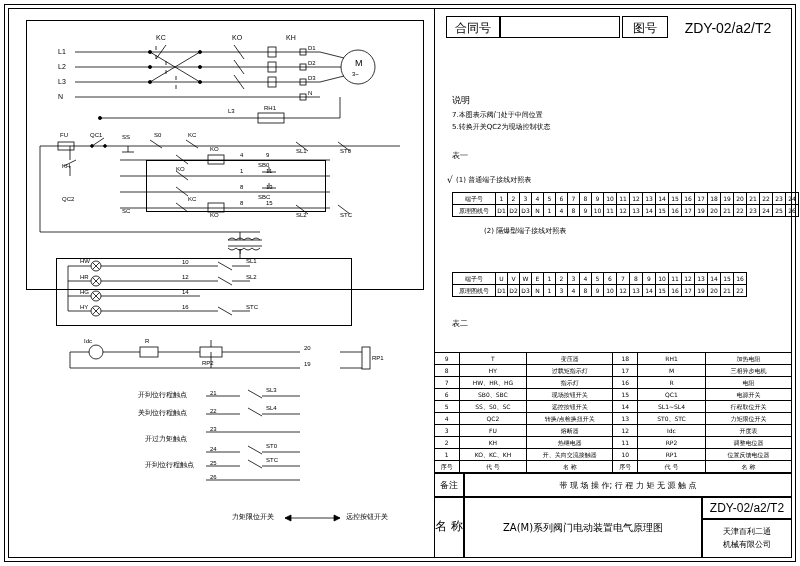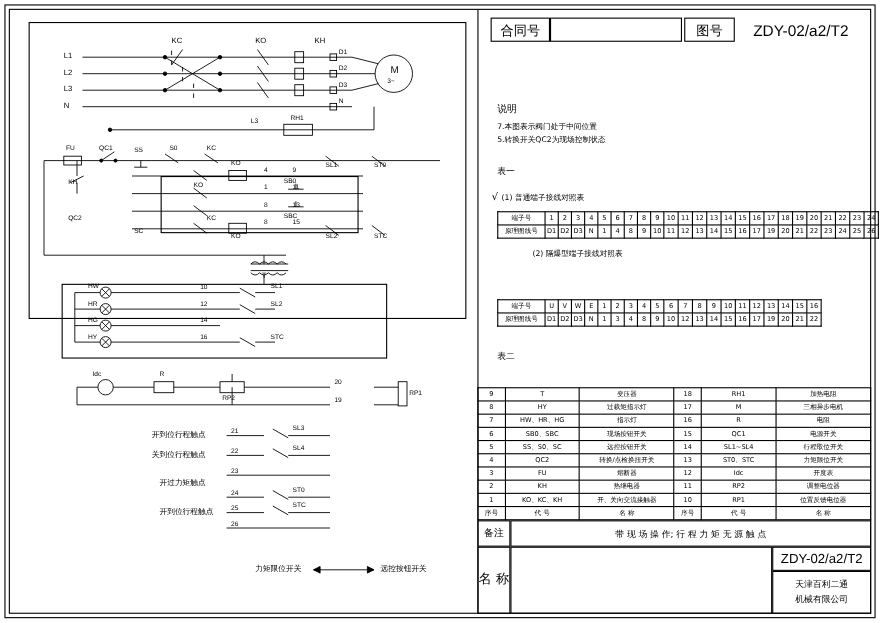--- a/index.html
+++ b/index.html
@@ -284,20 +284,21 @@
 
   <div class="bx" style="left:434px;top:473px;width:30px;height:24px;"></div>
   <div class="txt cn t9 ctr" style="left:434px;top:481px;width:30px;">备注</div>
   <div class="bx" style="left:464px;top:473px;width:328px;height:24px;"></div>
   <div class="txt cn t8 ctr" style="left:464px;top:482px;width:328px;">带 现 场 操 作;  行 程 力 矩 无 源 触 点</div>
 
   <div class="bx" style="left:434px;top:497px;width:30px;height:61px;"></div>
   <div class="txt cn t12 ctr" style="left:434px;top:520px;width:30px;">名 称</div>
 
   <div class="bx" style="left:464px;top:497px;width:238px;height:61px;"></div>
+  <div class="txt cn t10 ctr" style="left:464px;top:523px;width:238px;">ZA(M)系列阀门电动装置电气原理图</div>
 
   <div class="bx" style="left:702px;top:497px;width:90px;height:22px;"></div>
   <div class="txt t12 ctr" style="left:702px;top:502px;width:90px;">ZDY-02/a2/T2</div>
   <div class="bx" style="left:702px;top:519px;width:90px;height:39px;"></div>
   <div class="txt cn t8 ctr" style="left:702px;top:528px;width:90px;">天津百利二通</div>
   <div class="txt cn t8 ctr" style="left:702px;top:541px;width:90px;">机械有限公司</div>
 
   <div class="bx" style="left:26px;top:20px;width:398px;height:270px;"></div>
 
   <div class="bx" style="left:56px;top:258px;width:296px;height:68px;"></div>

